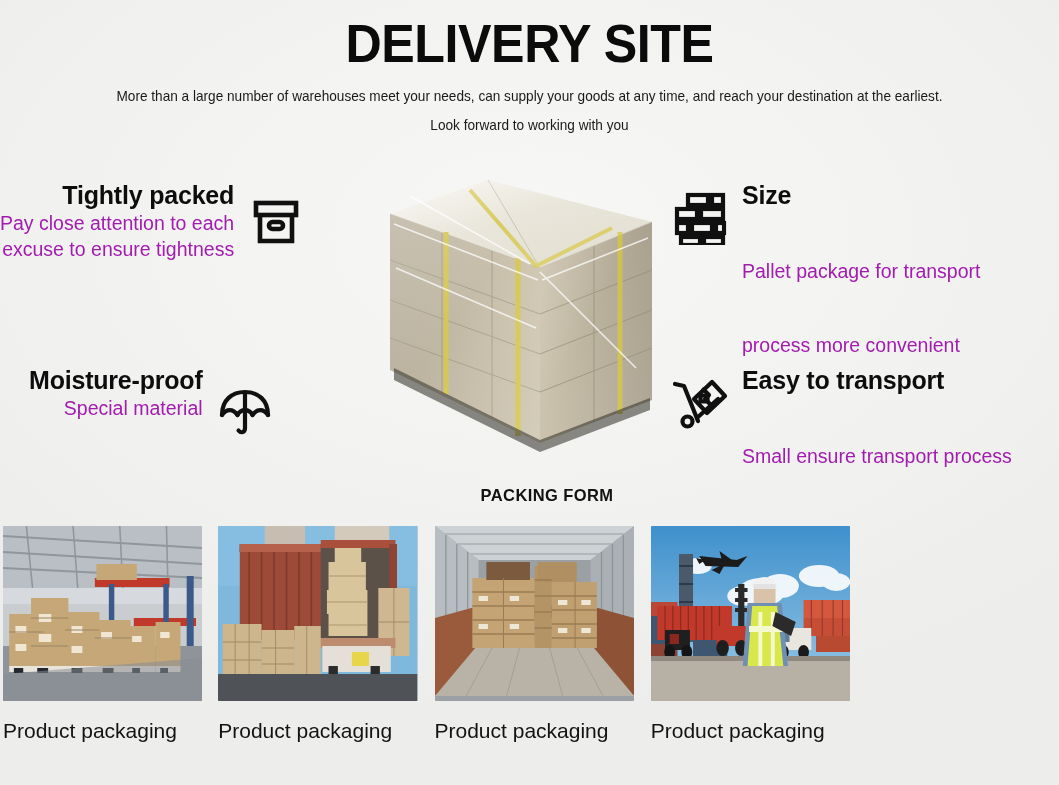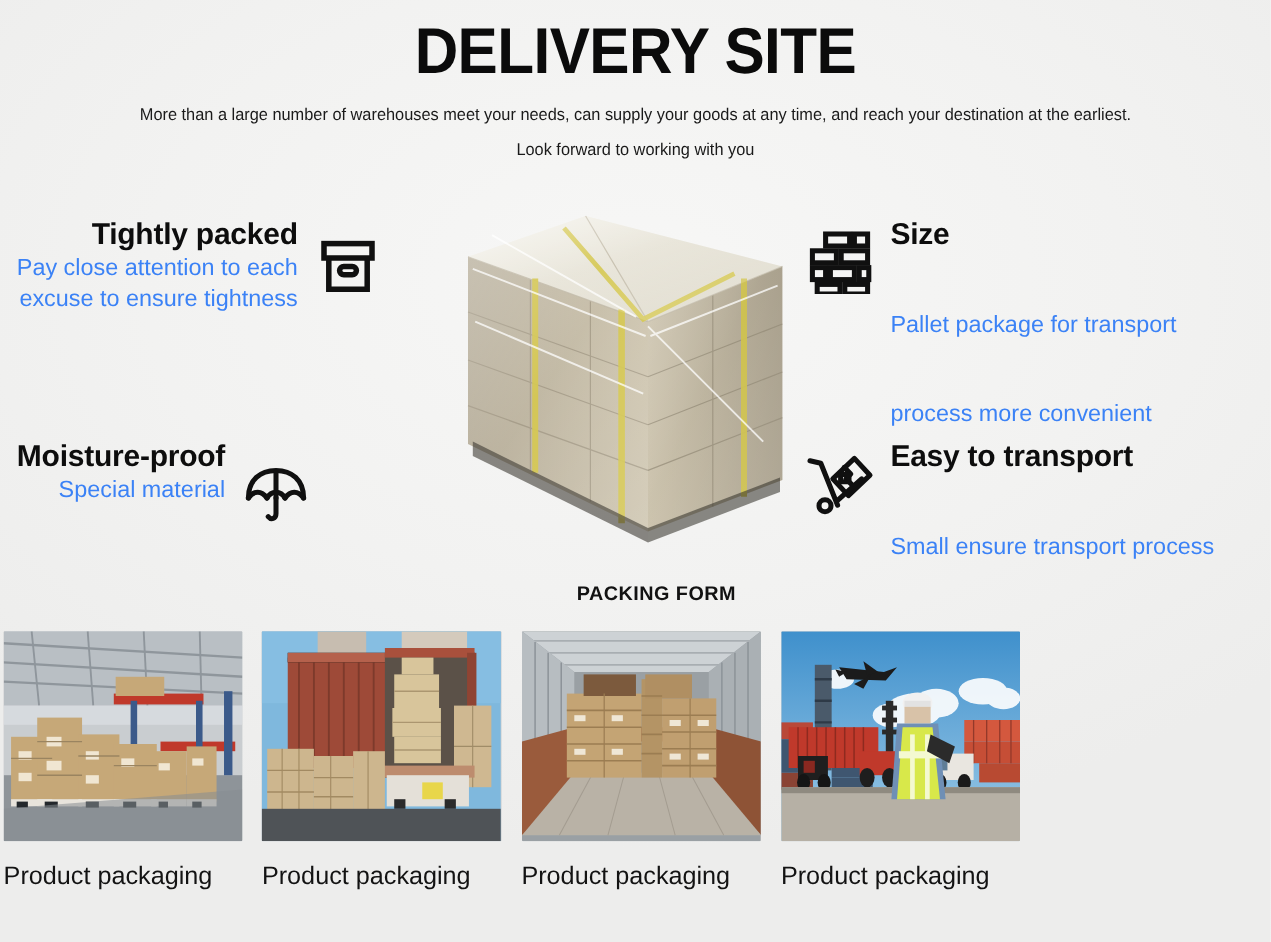--- a/index.html
+++ b/index.html
@@ -50,38 +50,38 @@
   .feature h3 {
     font-size:25px;
     font-weight:700;
     line-height:1.15;
     letter-spacing:-0.2px;
     color:#0d0d0d;
   }
   .feature p {
     font-size:19.5px;
     line-height:1.22;
-    color:#3b82f6;
+    color:#a21caf;
     font-weight:400;
     margin-top:2px;
   }
   .feat-left { }
-  .feat-left .txt { align-items:flex-end; text-align:right;margin-left:14px; }
+  .feat-left .txt { align-items:flex-end; text-align:right; }
   .feat-right .txt { align-items:flex-start; text-align:left;gap:48px; }
 
   .icon-box {
     flex:0 0 auto;
     width:56px; height:56px;
     display:flex; align-items:center; justify-content:center;
   }
 
   
   #feat-tight    { left:0px;   top:181px;  width:370px; }
   #feat-tight .icon-box { margin-top:12px; }
-  #feat-moisture { left:0px;   top:366px;  width:370px; }
+  #feat-moisture { left:0px;   top:366px;  width:370px;padding-left:29px; }
   #feat-moisture .icon-box { margin-top:18px; }
   #feat-size     { left:672px; top:181px;  width:387px; }
   #feat-size .icon-box { margin-top:8px; }
   #feat-easy     { left:672px; top:366px;  width:387px; }
   #feat-easy .icon-box { margin-top:10px; }
 
   
   .pallet-wrap {
     position:absolute;
     left:380px; top:168px;

